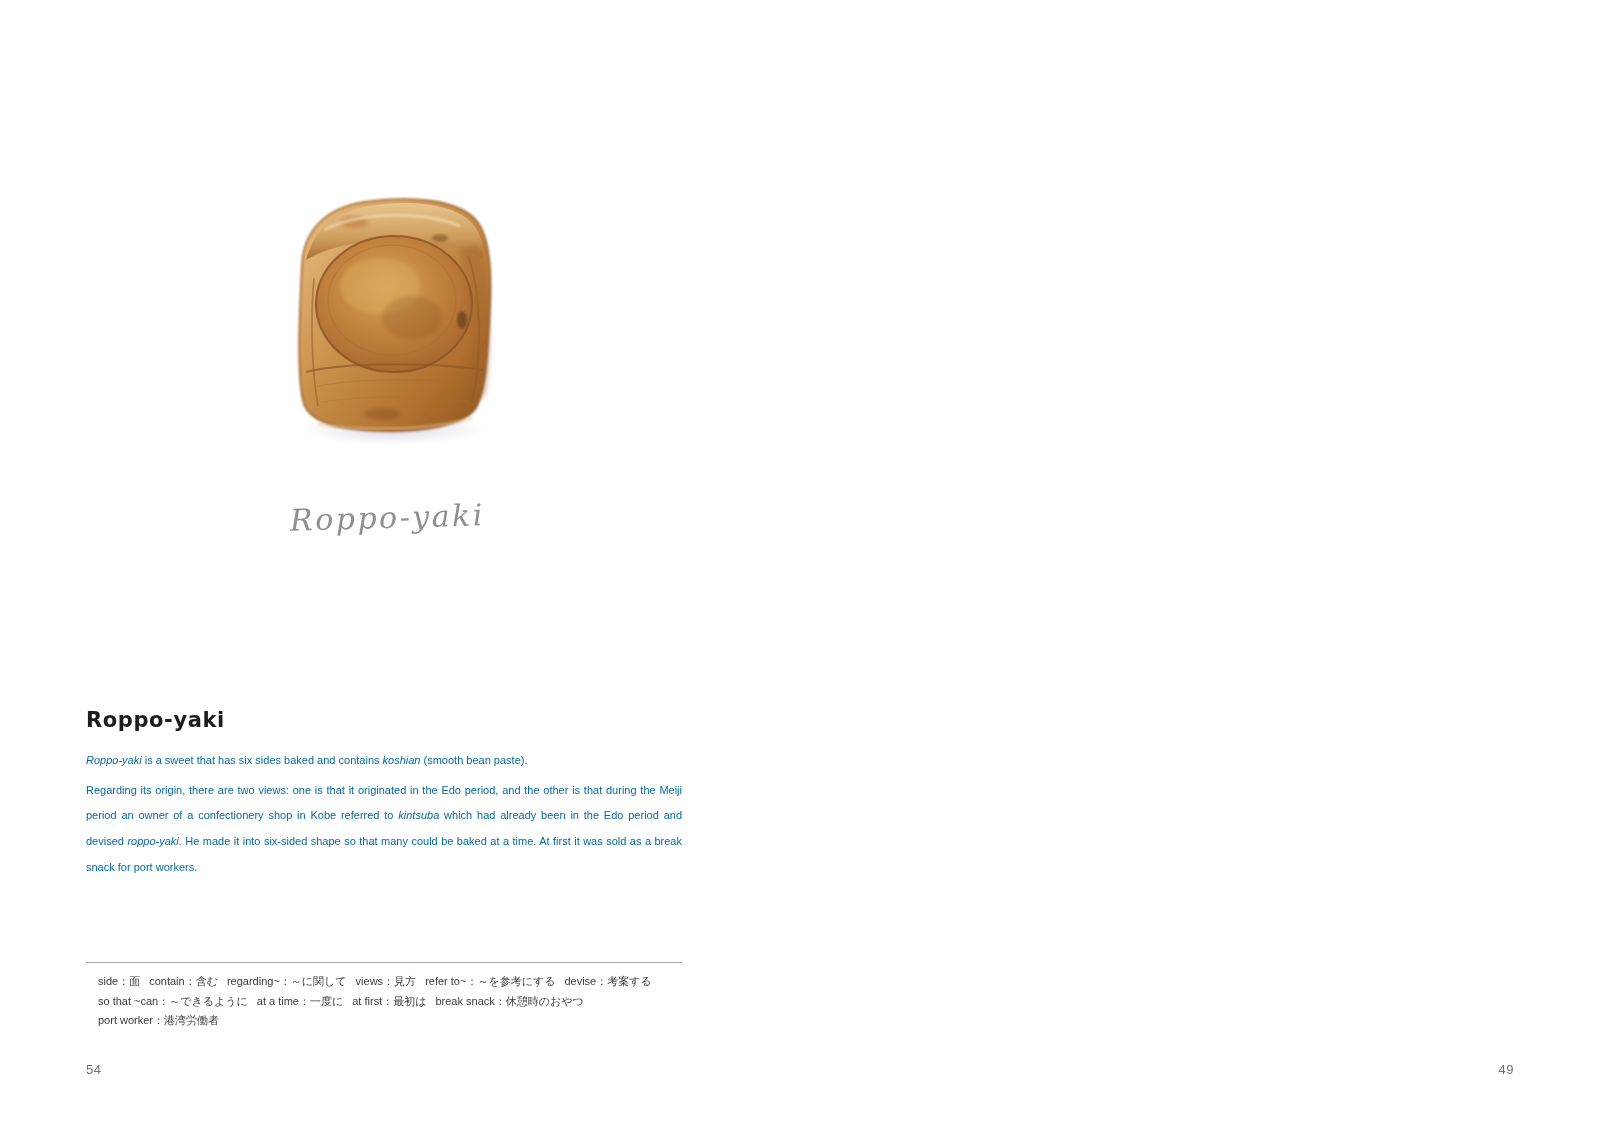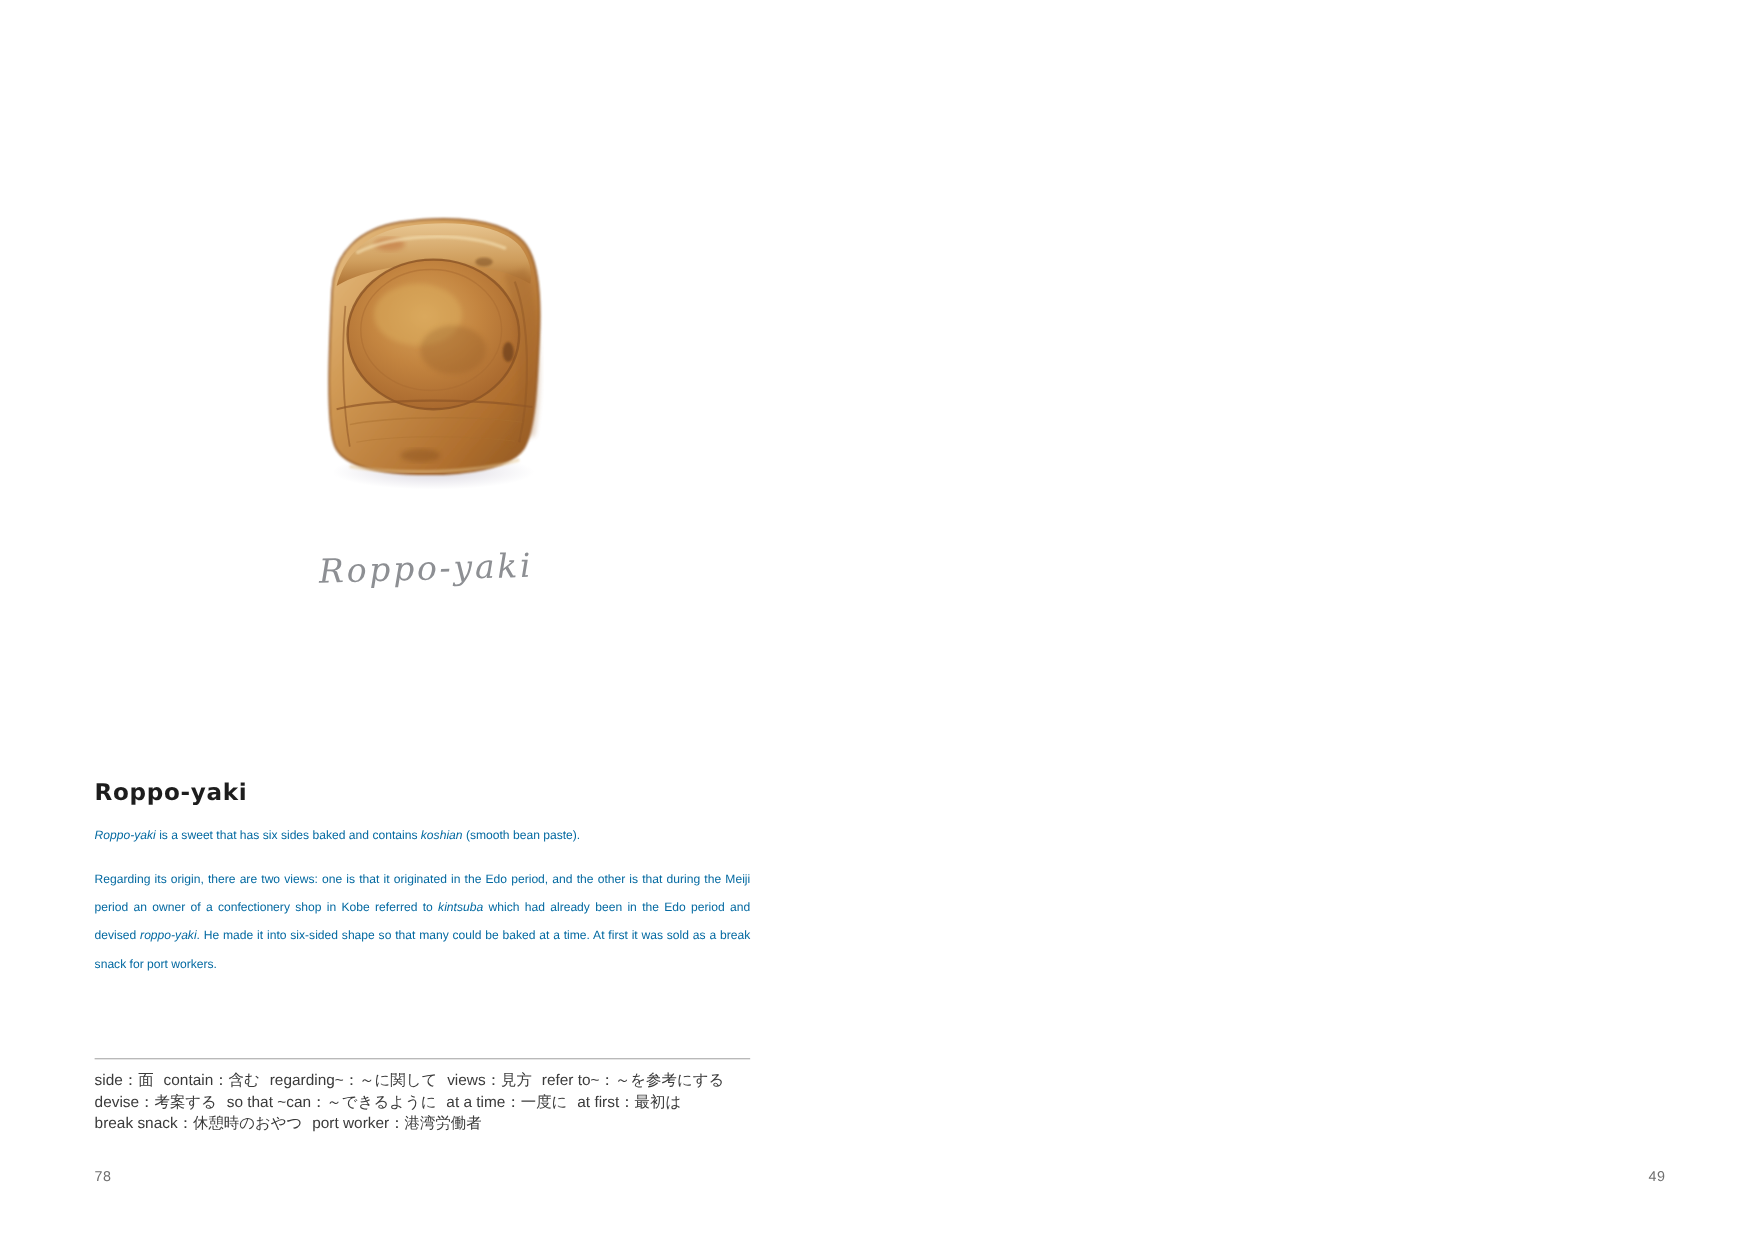--- a/index.html
+++ b/index.html
@@ -58,40 +58,41 @@
 
   p.body {
     margin: 0;
     font-size: 11px;
     line-height: 25.7px;
     text-align: justify;
     text-justify: inter-word;
     color: #0369a1;
     hyphens: none;
   }
-  p.body + p.body { margin-top: 14px; }
+  p.body + p.body { margin-top: 4px; }
   em { font-style: italic; }
 
   
   .glossary {
     position: absolute;
     left: 86px;
     width: 596px;
     top: 962px;
   }
   .gloss-rule {
     height: 1px;
     background: #a9a9a9;
     margin-bottom: 9px;
   }
   .gloss-text {
-    font-size: 14px;
+    font-size: 11px;
     line-height: 19.5px;
     color: #3a3a3a;
     text-align: left;
+    margin-left: 12px;
   }
   .gloss-text .entry { white-space: nowrap; margin-right: 9px; }
 
   
   .folio {
     position: absolute;
     bottom: 52px;
     font-size: 13px;
     color: #6f6f6f;
     letter-spacing: 0.5px;
@@ -188,21 +189,21 @@
       <p class="body">
         Regarding its origin, there are two views: one is that it originated in the Edo period, and the other is that during the Meiji period an owner of a confectionery shop in Kobe referred to <em>kintsuba</em> which had already been in the Edo period and devised <em>roppo-yaki</em>. He made it into six-sided shape so that many could be baked at a time. At first it was sold as a break snack for port workers.
       </p>
     </div>
 
     <div class="glossary">
       <div class="gloss-rule"></div>
       <div class="gloss-text"><span class="entry">side：面</span><span class="entry">contain：含む</span><span class="entry">regarding~：～に関して</span><span class="entry">views：見方</span><span class="entry">refer to~：～を参考にする</span><span class="entry">devise：考案する</span><span class="entry">so that ~can：～できるように</span><span class="entry">at a time：一度に</span><span class="entry">at first：最初は</span><span class="entry">break snack：休憩時のおやつ</span><span class="entry">port worker：港湾労働者</span></div>
     </div>
 
-    <div class="folio folio-left">78</div>
+    <div class="folio folio-left">54</div>
   </div>
 
   <div class="page page-right">
 
     <div class="folio folio-right">49</div>
   </div>
 
 </div>
 
 </body></html>

